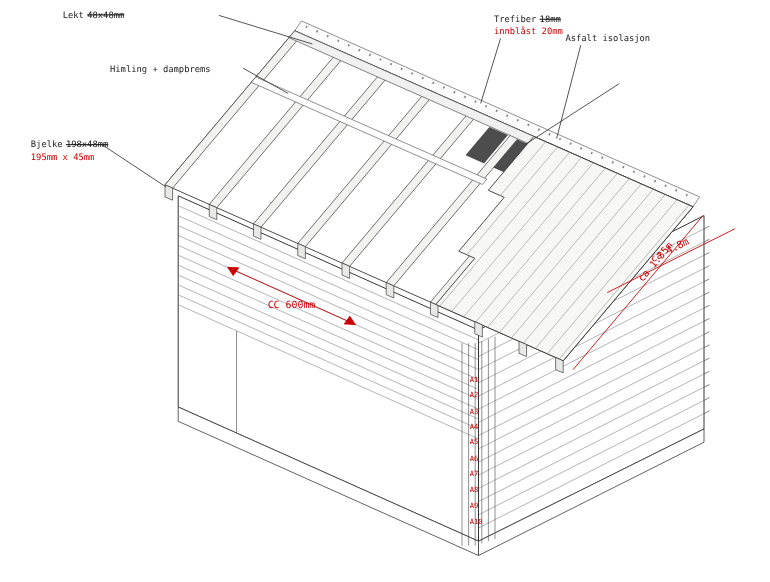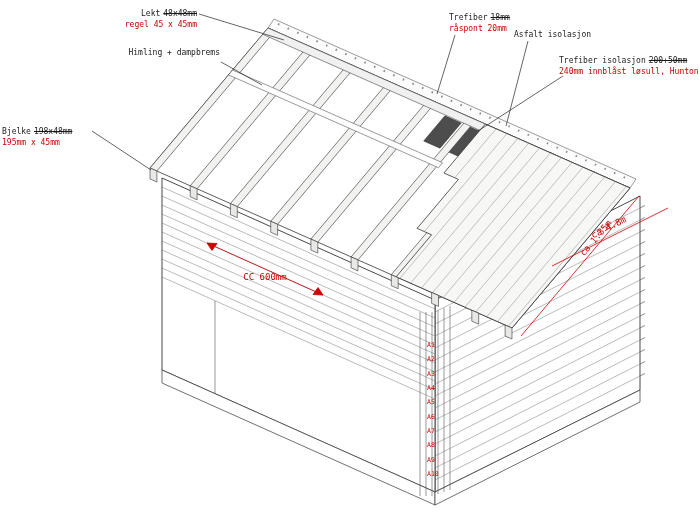--- a/index.html
+++ b/index.html
@@ -1,20 +1,20 @@
 <!DOCTYPE html>
 <html><head>
 <meta charset="utf-8">
 <style>
   html,body{margin:0;padding:0;background:#fff;}
   .stage{position:relative;width:700px;height:529px;background:#ffffff;overflow:hidden;
          font-family:"DejaVu Sans Mono","Liberation Mono",monospace;}
   .stage svg{position:absolute;left:0;top:0;}
   .ann{position:absolute;font-size:8px;line-height:11px;color:#1a1a1a;white-space:nowrap;}
-  .ann.right{text-align:right;}
+  .ann.right{}
   .rev{color:#cc0000;}
   .struck{text-decoration:line-through;margin-left:3px;}
   .lbl{margin-right:0;}
   text{font-family:"DejaVu Sans Mono","Liberation Mono",monospace;}
   .red{fill:#cc0000;}
   .t9{font-size:9px;}
   .t6{font-size:6.5px;}
 </style>
 </head>
 <body>
@@ -120,39 +120,34 @@
     <text class="red t6" x="427" y="447">A8</text>
     <text class="red t6" x="427" y="462">A9</text>
     <text class="red t6" x="427" y="476">A10</text>
   </g>
 
   <path fill="none" stroke="#222" stroke-width="0.7" d="M199 14L284 40M221 62L262 85M92 131L151 170M455 35L437 94M528 41L506 126M563 76L478 131"></path>
 </svg>
 
 <div class="ann right" style="left:57px;top:8px;width:140px">
   <div><span class="lbl">Lekt</span><span class="struck">48x48mm</span></div>
-  <div class="rev">regel 45 x 45mm</div>
 </div>
 
-<div class="ann right" style="left:100px;top:47px;width:120px">
+<div class="ann right" style="left:100px;top:57px;width:120px">
   <div>Himling + dampbrems</div>
 </div>
 
-<div class="ann" style="left:2px;top:126px">
+<div class="ann" style="left:28px;top:126px">
   <div><span class="lbl">Bjelke</span><span class="struck">198x48mm</span></div>
   <div class="rev">195mm x 45mm</div>
 </div>
 
 <div class="ann" style="left:449px;top:12px">
   <div><span class="lbl">Trefiber</span><span class="struck">18mm</span></div>
-  <div class="rev">råspont 20mm</div>
+  <div class="rev">innblåst 20mm</div>
 </div>
 
 <div class="ann" style="left:514px;top:29px">
   <div>Asfalt isolasjon</div>
 </div>
 
-<div class="ann" style="left:559px;top:55px">
-  <div><span class="lbl">Trefiber isolasjon</span><span class="struck">200+50mm</span></div>
-  <div class="rev">240mm innblåst løsull, Hunton</div>
-</div>
 
 </div>
 
 </body></html>

